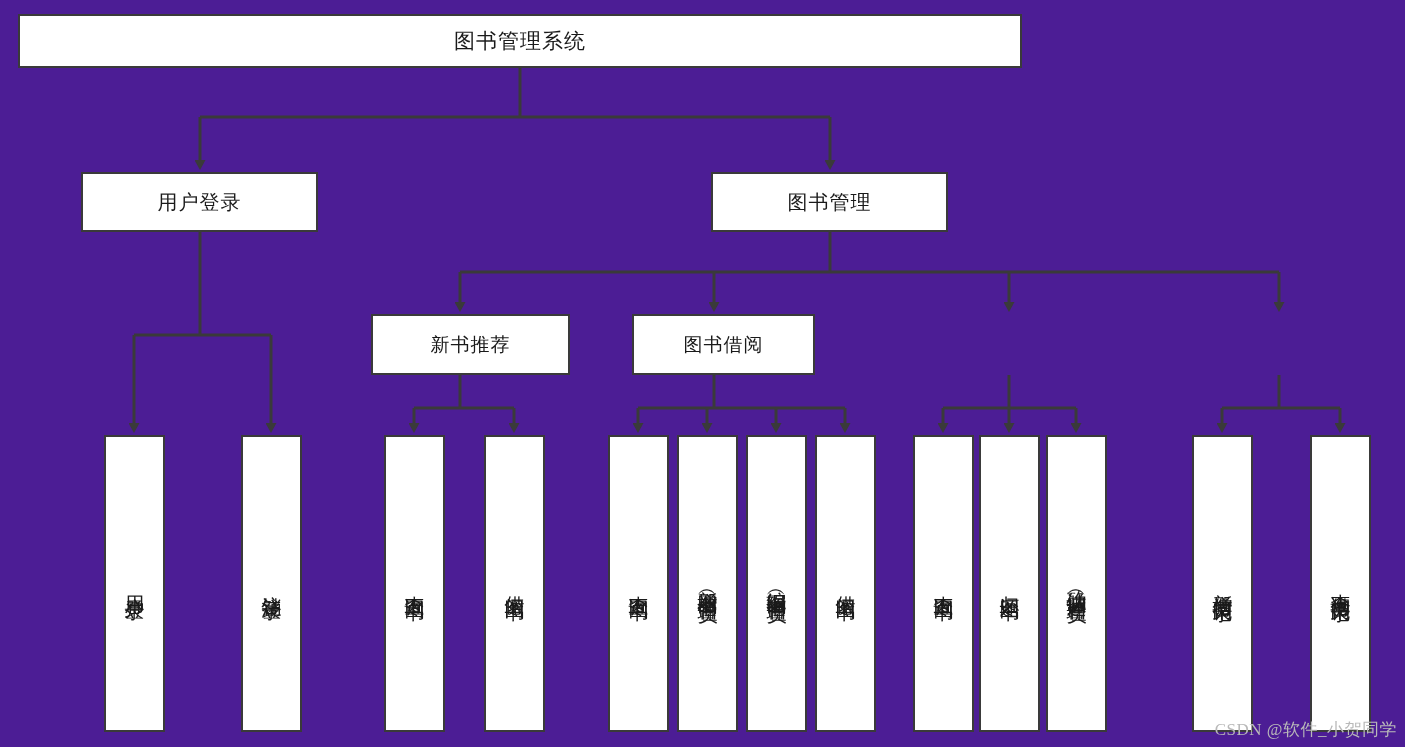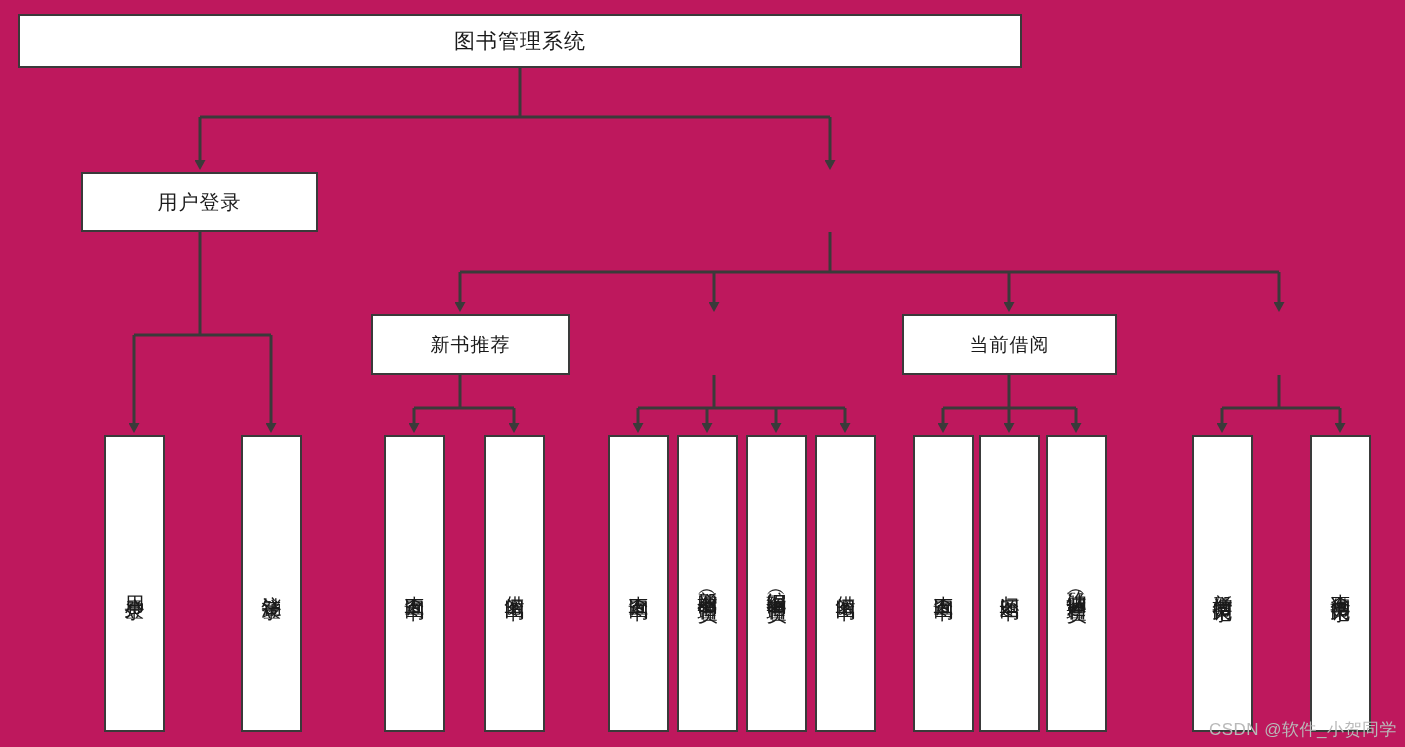--- a/index.html
+++ b/index.html
@@ -8,22 +8,23 @@
     padding: 0;
     background: #ffffff;
   }
   body {
     font-family: "Liberation Sans", "DejaVu Sans", sans-serif;
   }
   #canvas {
     position: relative;
     width: 1405px;
     height: 747px;
-    background: #be185d;
+    background: #4c1d95;
     overflow: hidden;
+    font-family: Liberation Serif, serif;
   }
   svg.edges {
     position: absolute;
     left: 0;
     top: 0;
     width: 1405px;
     height: 747px;
     pointer-events: none;
   }
   .node {
@@ -130,29 +131,32 @@
   </svg>
 
   <div class="node root" style="left:18px; top:14px; width:1004px; height:54px;">
     <span class="hlabel">图书管理系统</span>
   </div>
 
   <div class="node level2" style="left:81px; top:172px; width:237px; height:60px;">
     <span class="hlabel">用户登录</span>
   </div>
 
+  <div class="node level2" style="left:711px; top:172px; width:237px; height:60px;">
+    <span class="hlabel">图书管理</span>
+  </div>
 
   <div class="node level3" style="left:371px; top:314px; width:199px; height:61px;">
     <span class="hlabel">新书推荐</span>
   </div>
 
-
-  <div class="node level3" style="left:902px; top:314px; width:215px; height:61px;">
-    <span class="hlabel">当前借阅</span>
-  </div>
+  <div class="node level3" style="left:632px; top:314px; width:183px; height:61px;">
+    <span class="hlabel">图书借阅</span>
+  </div>
+
 
 
   <div class="node leaf" style="left:104px; top:435px; width:61px; height:297px;">
     <span class="vlabel">用户登录</span>
   </div>
 
   <div class="node leaf" style="left:241px; top:435px; width:61px; height:297px;">
     <span class="vlabel">注销登录</span>
   </div>
 

